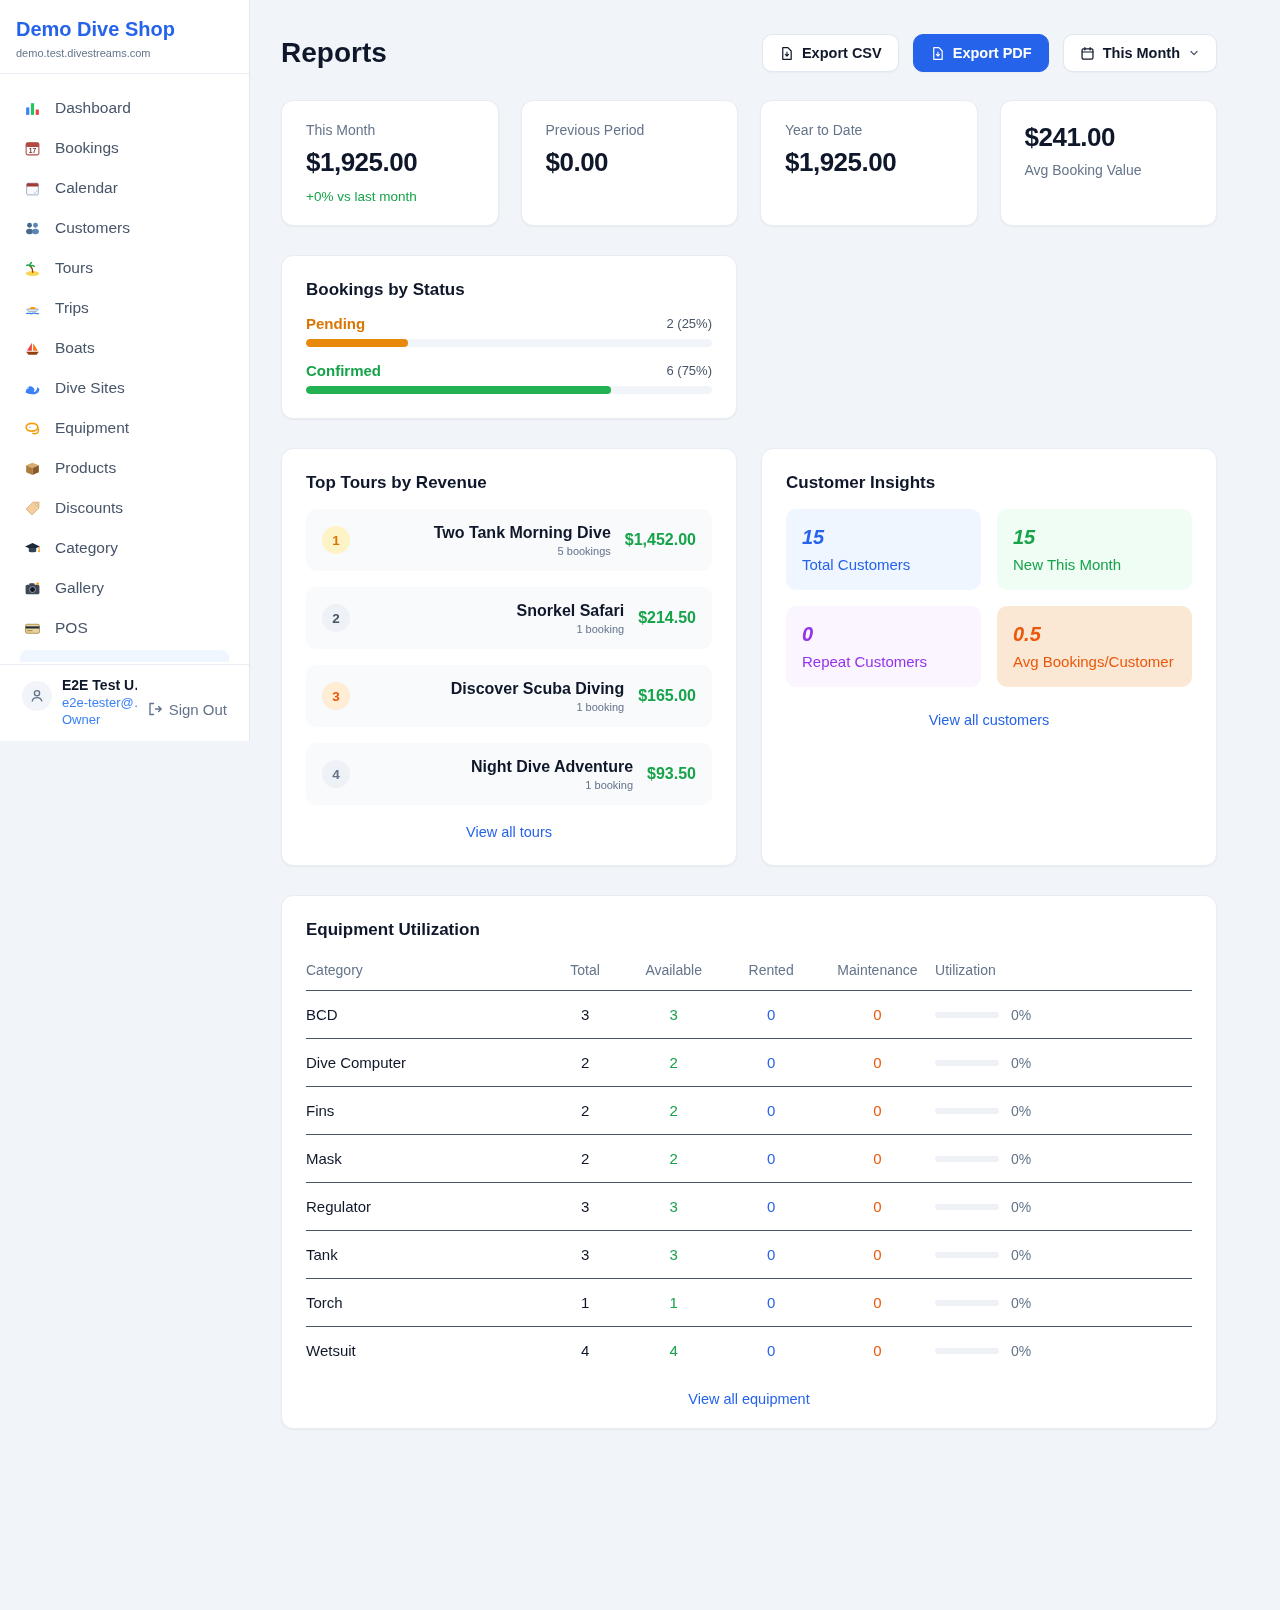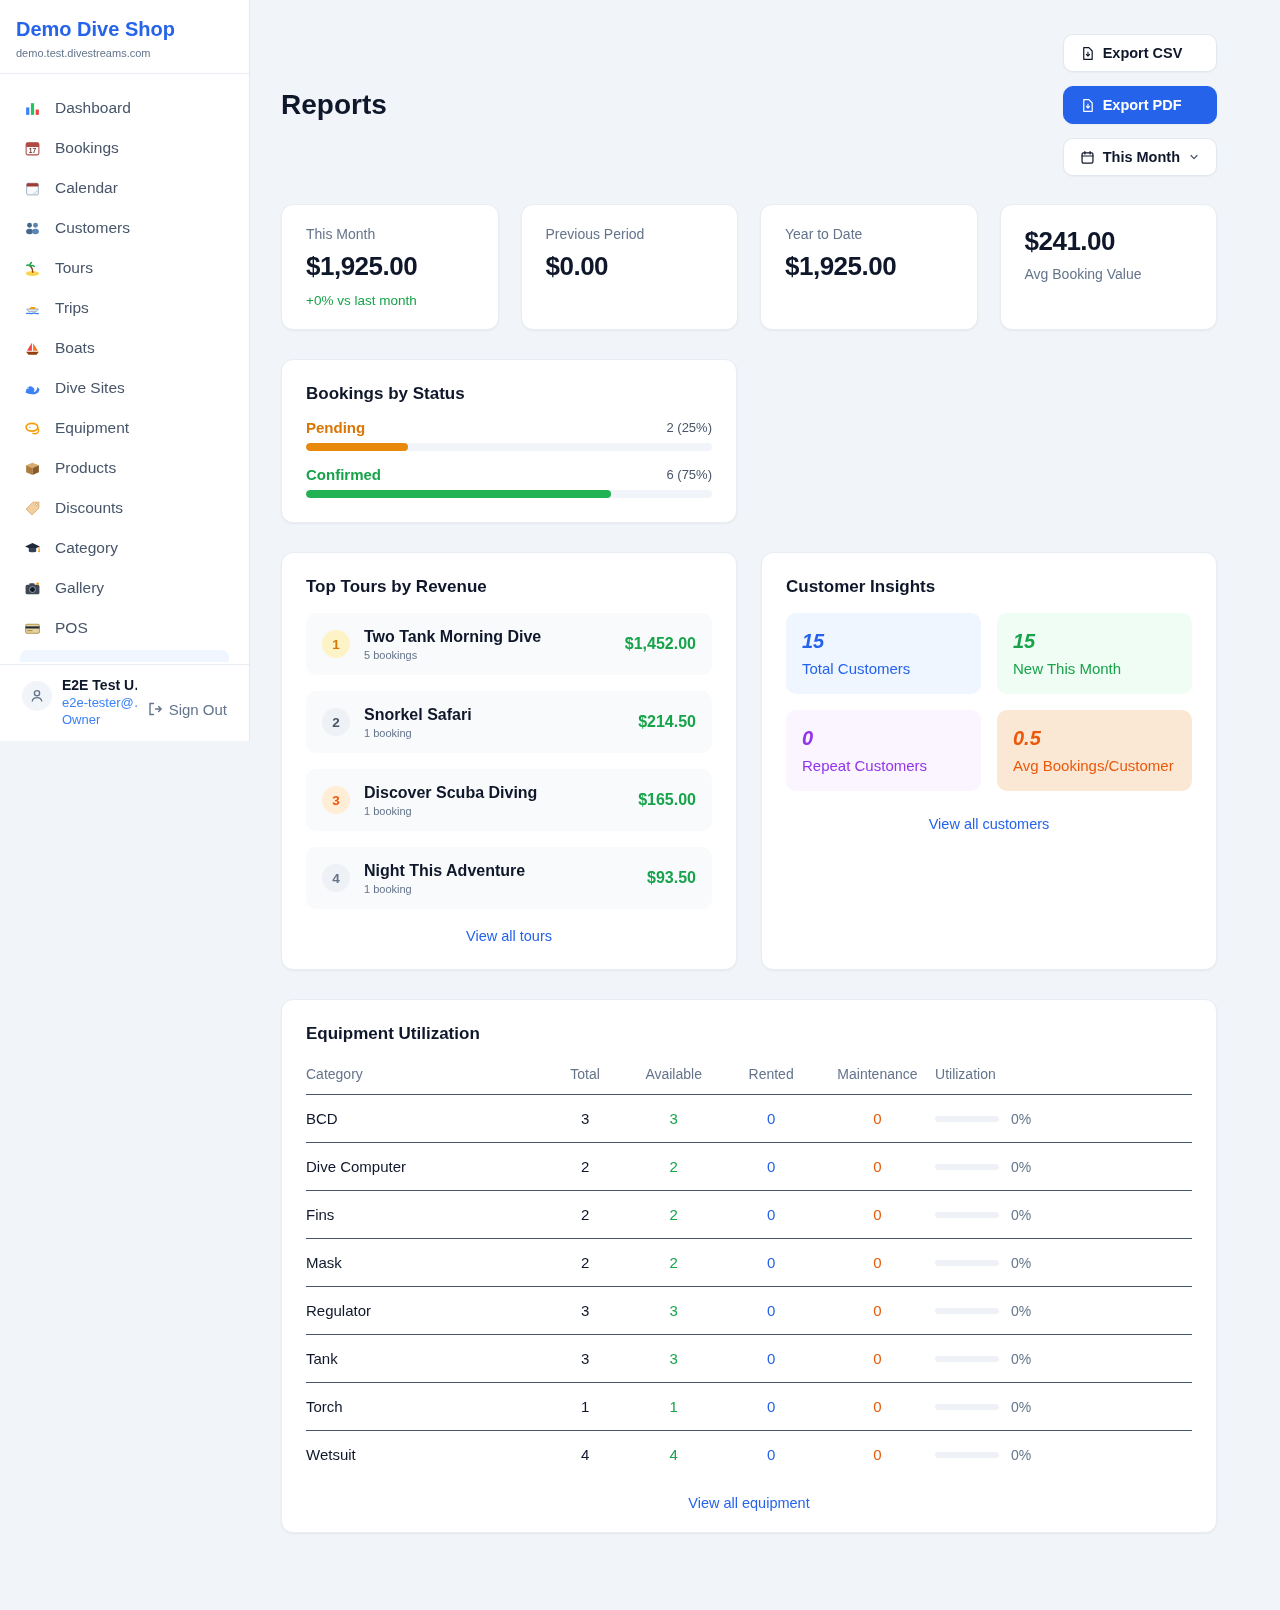--- a/index.html
+++ b/index.html
@@ -21,21 +21,21 @@
   .avatar { width:30px; height:30px; border-radius:50%; background:#f1f5f9; display:flex; align-items:center; justify-content:center; flex:0 0 30px; margin-top:4px; }
   .ucol { width:92px; min-width:0; }
   .uname { font-size:14px; font-weight:bold; white-space:nowrap; overflow:hidden; }
   .uemail,.urole { font-size:13px; color:#3b82f6; margin-top:2px; white-space:nowrap; overflow:hidden; }
   .signout { margin-left:auto; margin-top:14px; display:flex; align-items:center; gap:6px; background:none; border:none; color:#64748b; font-size:15px; font-family:inherit; cursor:pointer; white-space:nowrap; }
 
   
   .main { position:absolute; left:250px; top:0; width:1030px; padding:34px 63px 0 31px; }
   .head-row { display:flex; align-items:center; justify-content:space-between; }
   .page-title { font-size:28px; font-weight:bold; color:#0f172a; }
-  .head-actions { display:flex; gap:14px;flex-direction:column; }
+  .head-actions { display:flex; gap:14px; }
   .btn { display:flex; align-items:center; gap:8px; height:38px; padding:0 16px; border-radius:10px; border:1px solid #e2e8f0; background:#fff; font-size:14.5px; font-weight:bold; color:#0f172a; font-family:inherit; cursor:pointer; box-shadow:0 1px 2px rgba(15,23,42,.04); }
   .btn-primary { background:#2563eb; border-color:#2563eb; color:#fff; }
 
   .card { background:#fff; border:1px solid #e8edf3; border-radius:12px; box-shadow:0 1px 2px rgba(15,23,42,.05); }
   .card-title { font-size:17px; font-weight:bold; color:#0f172a; }
 
   .stats { display:grid; grid-template-columns:repeat(4,1fr); gap:22px; margin-top:28px; }
   .stat-card { padding:21px 24px; }
   .stat-label { font-size:14px; color:#64748b; }
   .stat-value { font-size:26px; font-weight:bold; margin-top:9px; letter-spacing:-0.5px; }
@@ -53,21 +53,21 @@
   .status-row { margin-top:15px; }
   .status-line { display:flex; justify-content:space-between; align-items:center; margin-bottom:7px; }
   .status-name { font-size:15px; font-weight:bold; }
   .status-count { font-size:13px; color:#475569; }
   .track { height:8px; background:#f1f5f9; border-radius:99px; overflow:hidden; }
   .fill { height:8px; border-radius:99px; }
 
   .tours-card { padding:24px; }
   .tour-row { display:flex; align-items:center; gap:14px; background:#f8fafc; border-radius:10px; padding:12px 16px; margin-top:16px; min-height:62px; }
   .rank { width:28px; height:28px; border-radius:50%; display:flex; align-items:center; justify-content:center; font-size:13.5px; font-weight:bold; flex:0 0 28px; }
-  .tour-main { flex:1; min-width:0; }
+  .tour-main { flex:1; min-width:0;text-align:right; }
   .tour-name { font-size:16px; font-weight:bold; }
   .tour-sub { font-size:11px; color:#64748b; margin-top:3px; }
   .tour-rev { font-size:16px; font-weight:bold; color:#16a34a; }
   .link-center { text-align:center; margin-top:18px; }
   .link { color:#2563eb; font-size:14.5px; text-decoration:none; cursor:pointer; }
 
   .insights-card { padding:24px; }
   .tiles { display:grid; grid-template-columns:1fr 1fr; gap:16px; margin-top:16px; }
   .tile { border-radius:10px; padding:17px 16px; }
   .tile-value { font-size:20px; font-weight:bold;font-style:italic; }
@@ -367,21 +367,21 @@
           <span class="rank" style="background:#ffedd5;color:#ea580c">3</span>
           <span class="tour-main">
             <span class="tour-name" style="display:block">Discover Scuba Diving</span>
             <span class="tour-sub" style="display:block">1 booking</span>
           </span>
           <span class="tour-rev">$165.00</span>
         </div>
         <div class="tour-row">
           <span class="rank" style="background:#eef1f5;color:#64748b">4</span>
           <span class="tour-main">
-            <span class="tour-name" style="display:block">Night This Adventure</span>
+            <span class="tour-name" style="display:block">Night Dive Adventure</span>
             <span class="tour-sub" style="display:block">1 booking</span>
           </span>
           <span class="tour-rev">$93.50</span>
         </div>
 
         <div class="link-center"><a class="link">View all tours</a></div>
       </div>
 
       <div class="card insights-card stretch">
         <div class="card-title">Customer Insights</div>

